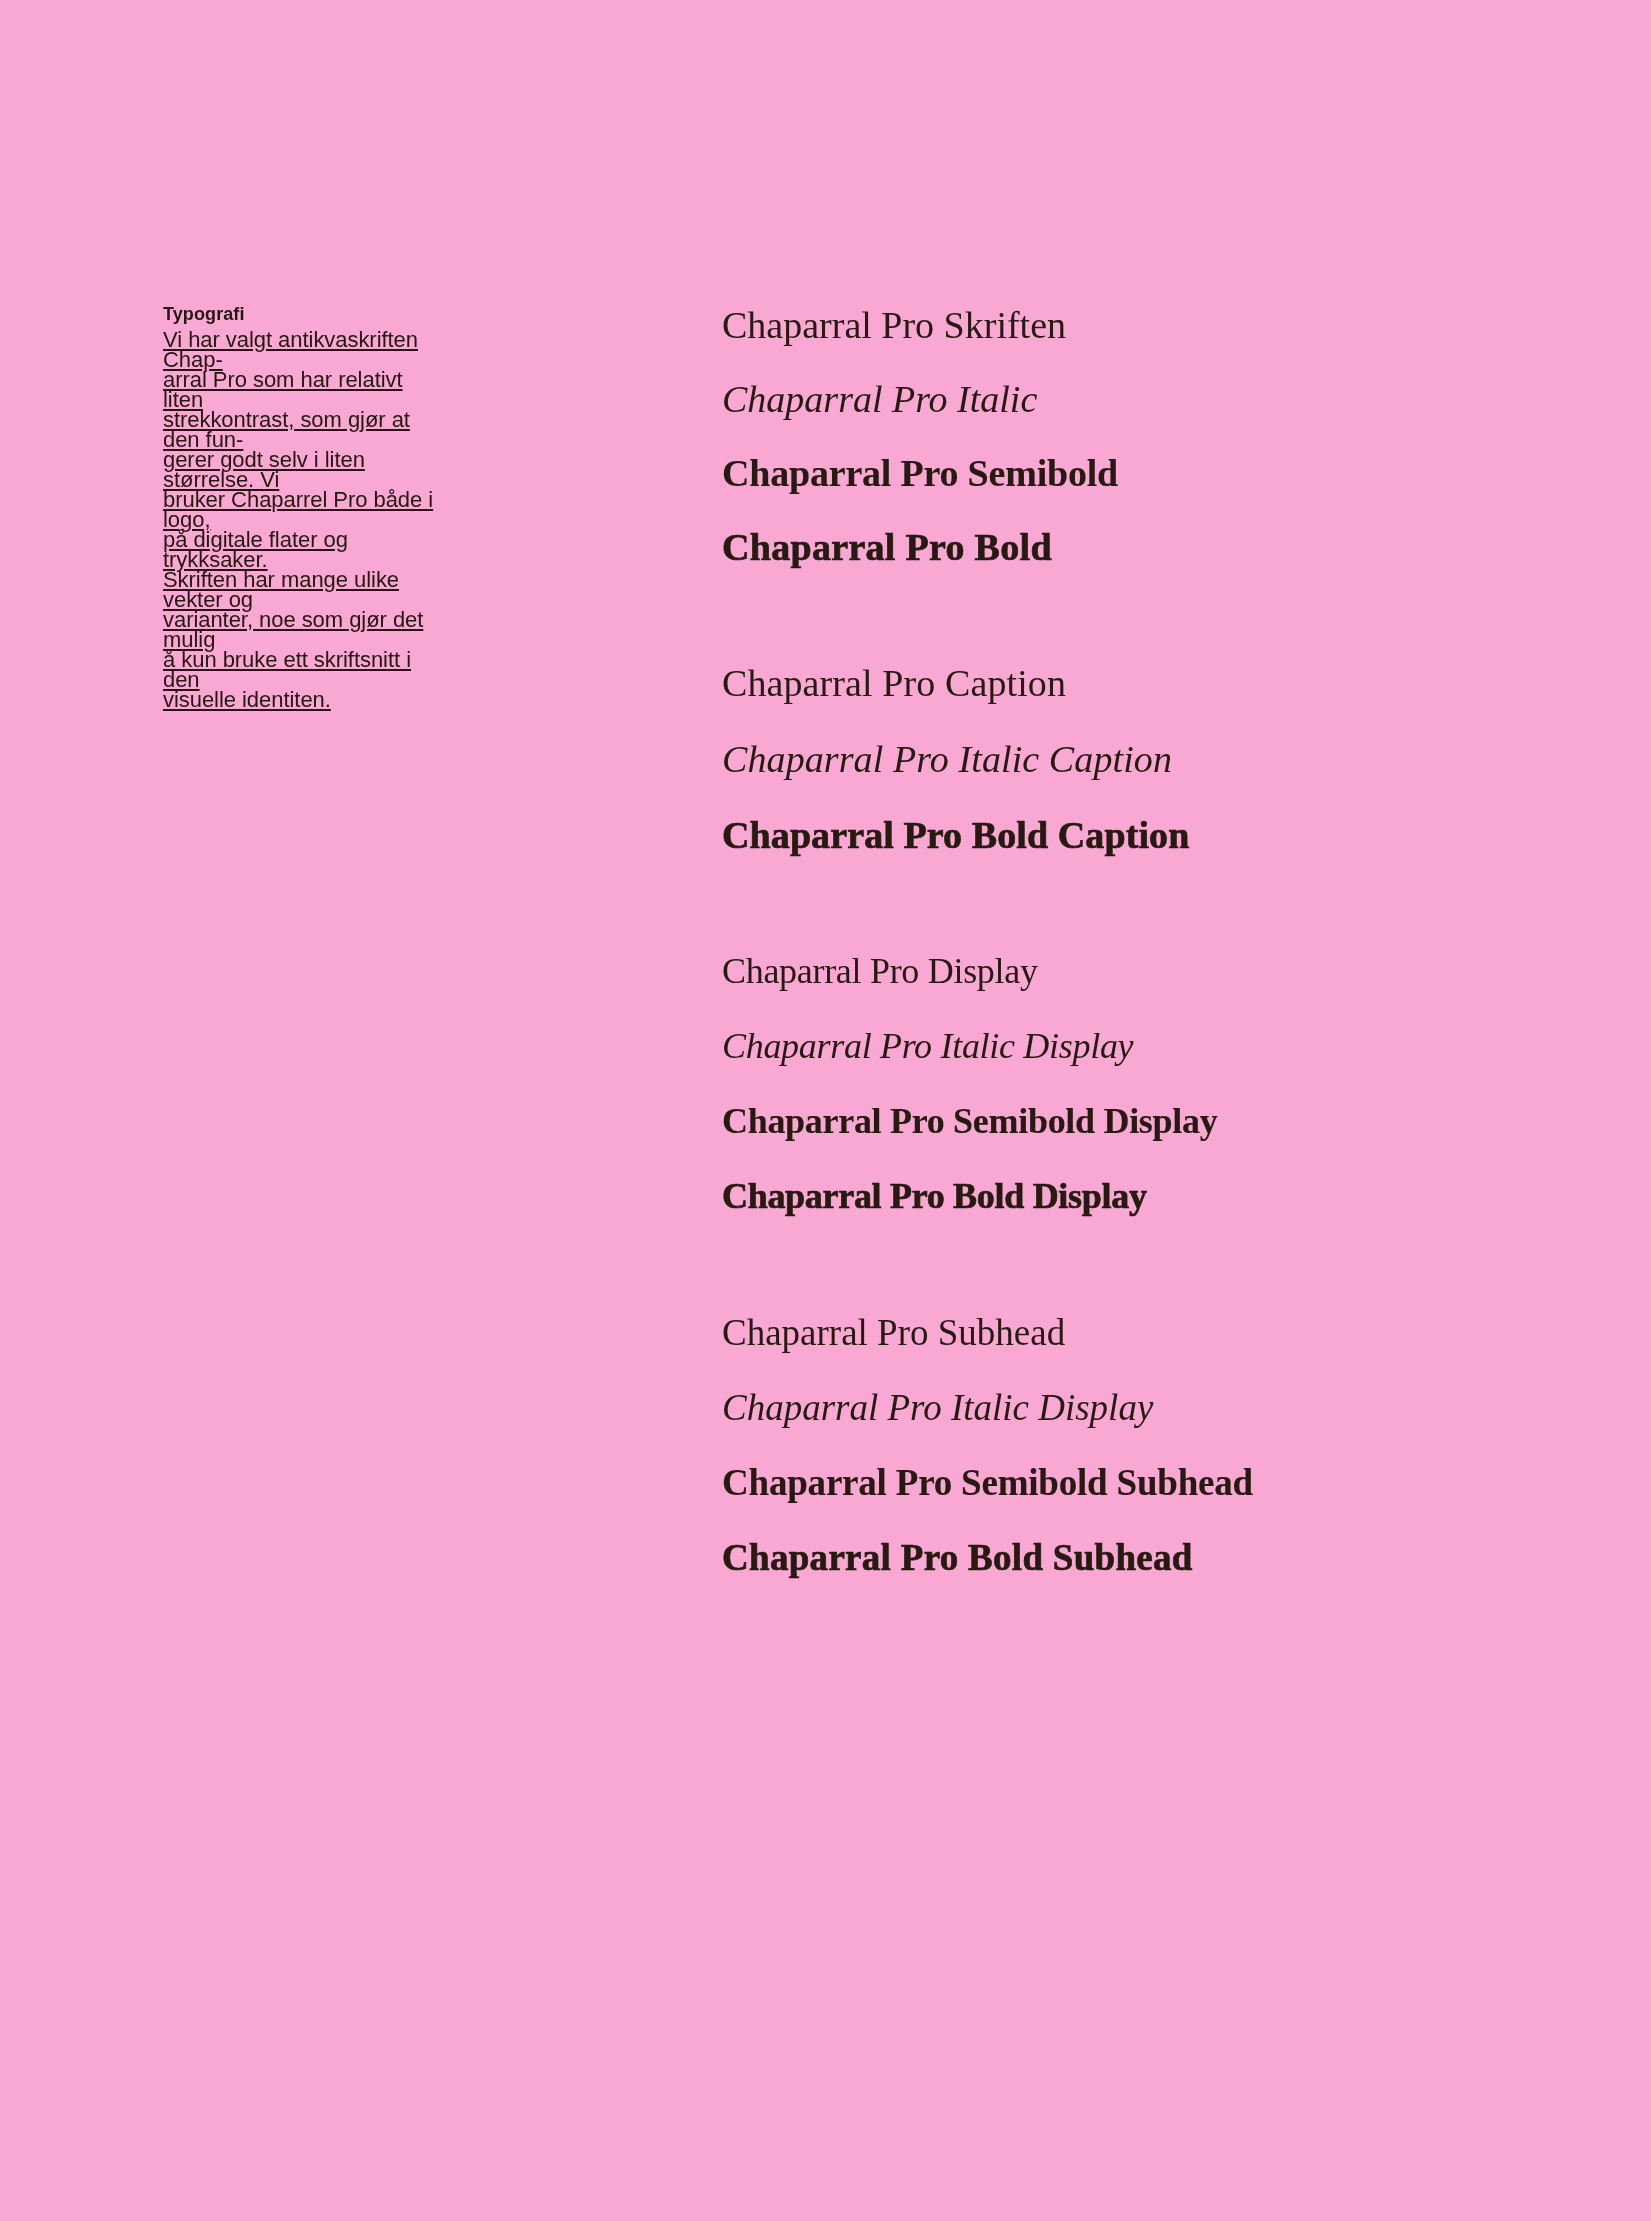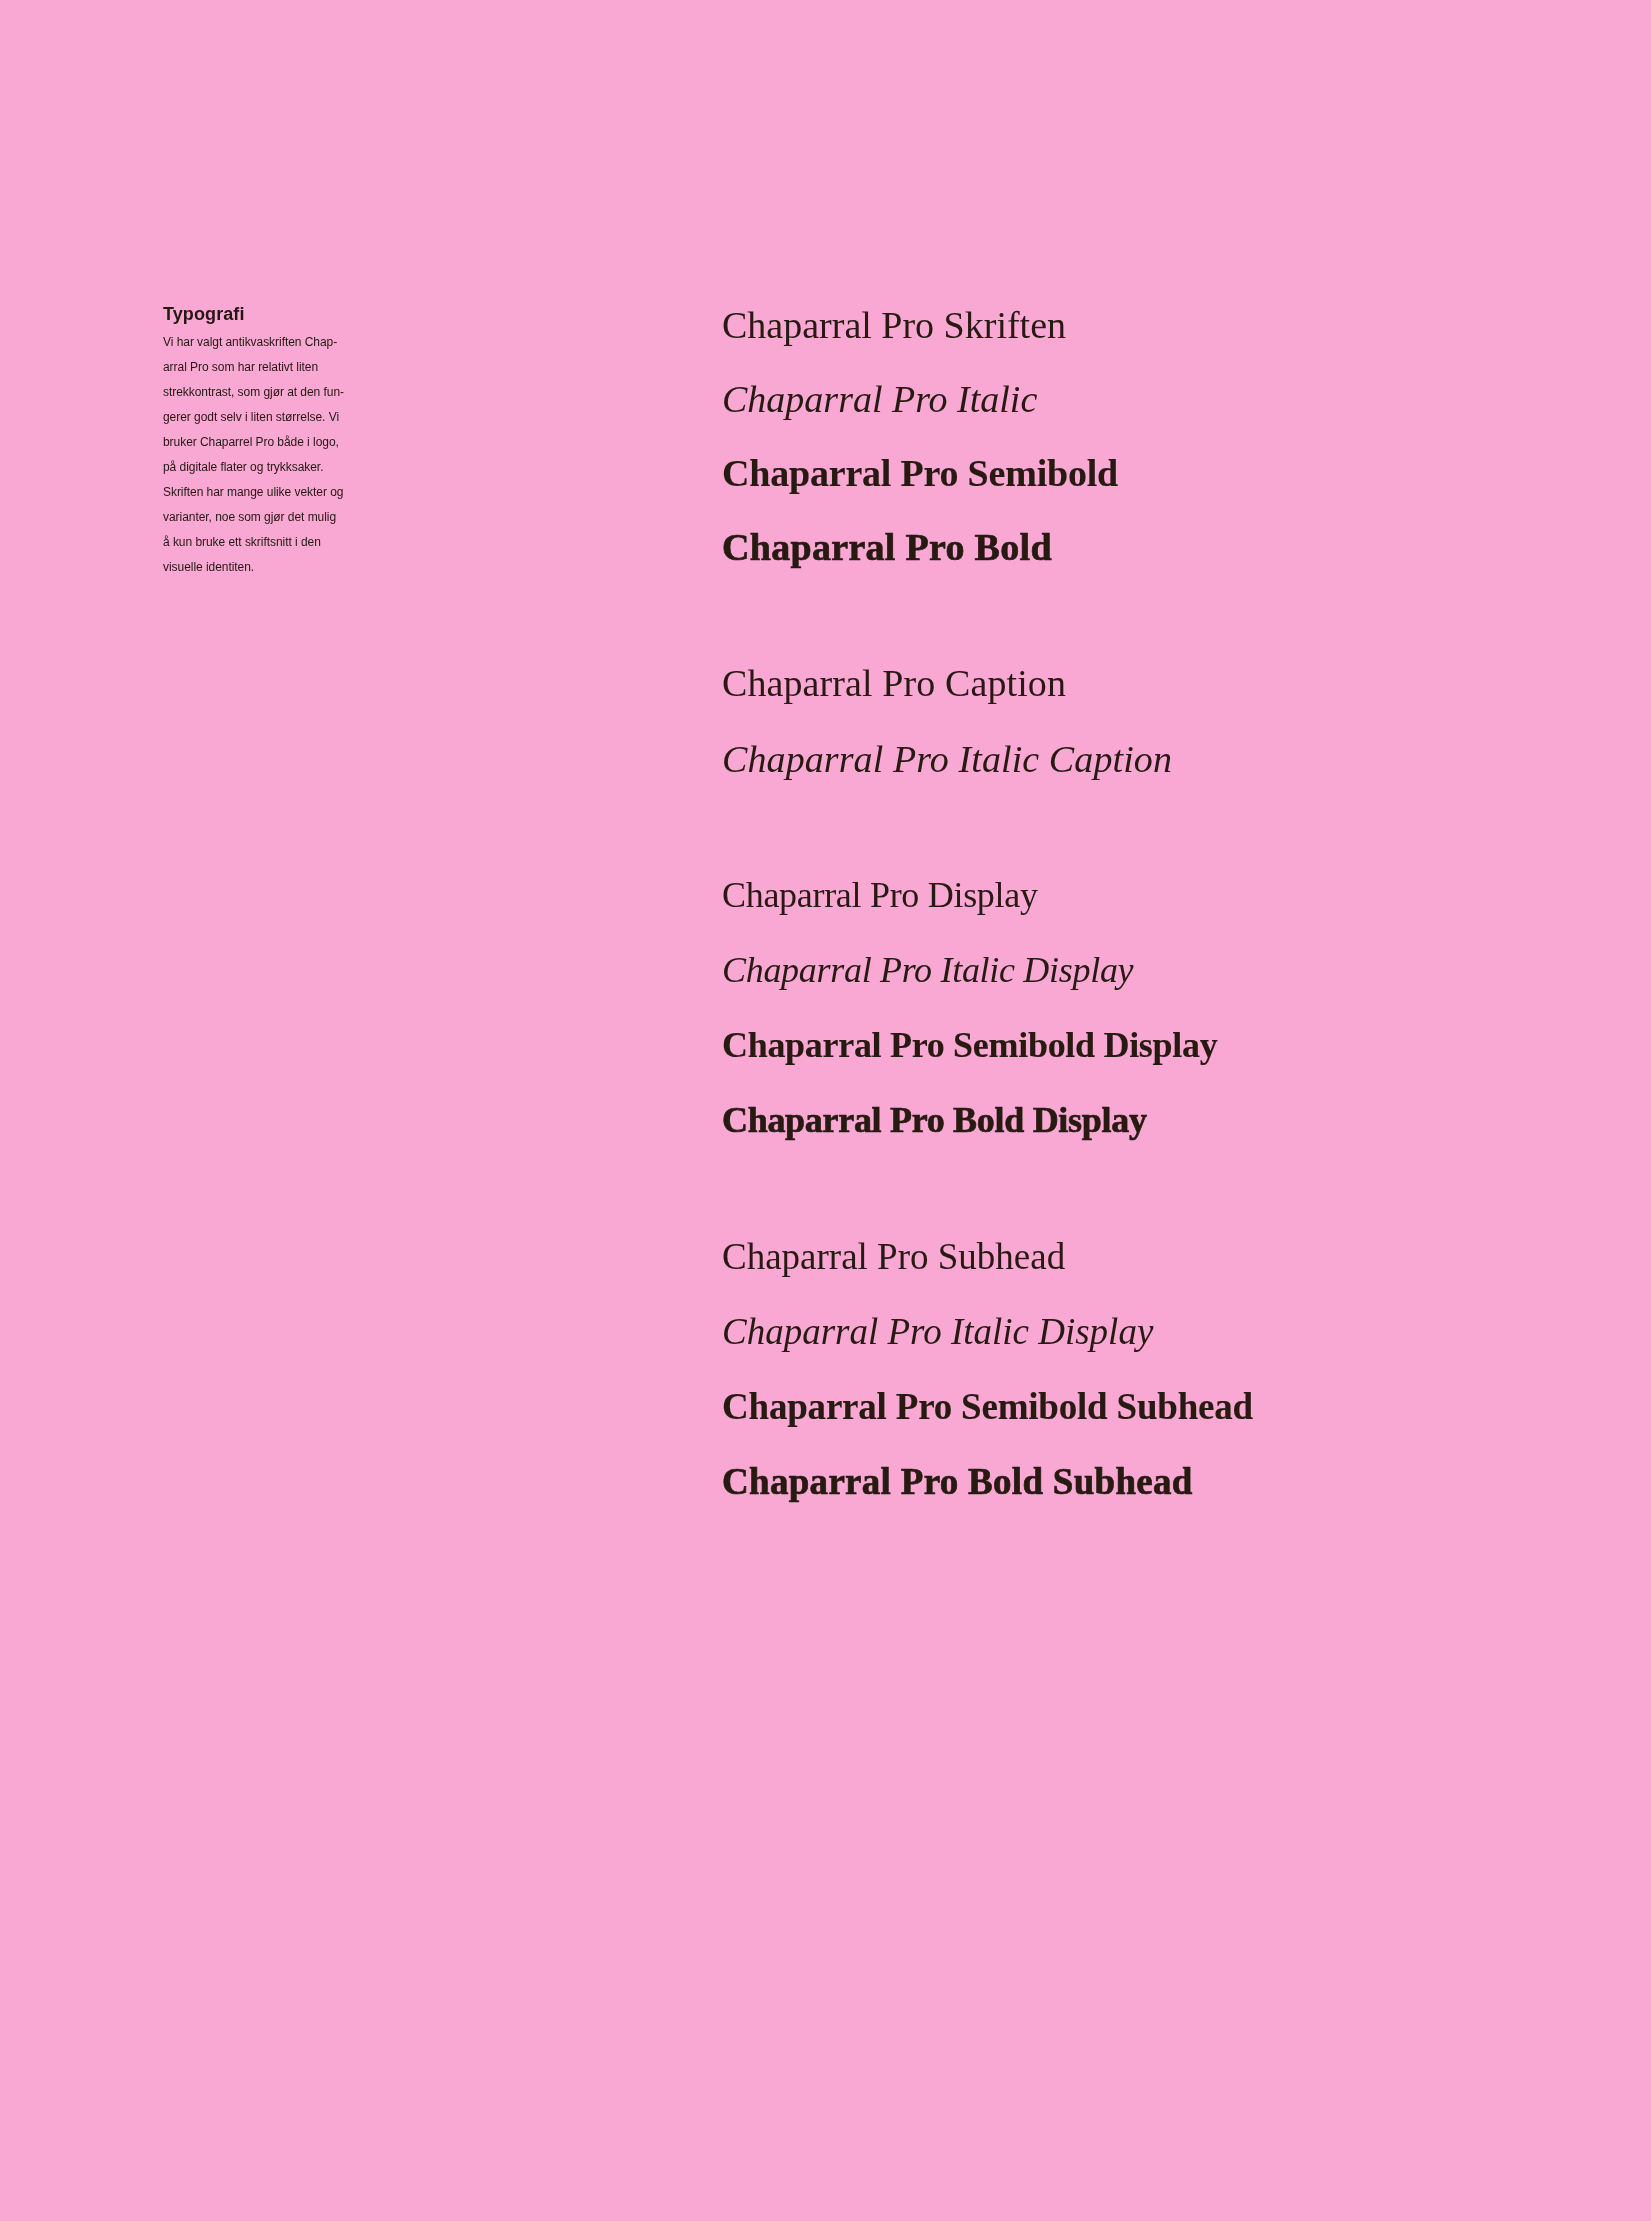--- a/index.html
+++ b/index.html
@@ -34,27 +34,28 @@
     font-family: "Liberation Sans", sans-serif;
     font-size: 18px;
     line-height: 26px;
     color: #241810;
     margin: 0 0 2.9px 0;
     letter-spacing: 0.1px;
   }
 
   .sidebar-body {
     font-family: "Liberation Sans", sans-serif;
-    font-size: 12px;
-    line-height: 25px;
+    font-size: 22px;
+    line-height: 20px;
     color: #241810;
     margin: 0;
     width: 283px;
     white-space: pre-line;
     letter-spacing: -0.05px;
+    text-decoration: underline;
   }
 
   
   .specimen {
     position: absolute;
     left: 722px;
     top: 288px;
     width: 826px;
   }
 
@@ -114,20 +115,21 @@
     <div class="group">
       <p class="line sz-normal w-regular">Chaparral Pro Skriften</p>
       <p class="line sz-normal w-italic">Chaparral Pro Italic</p>
       <p class="line sz-normal w-semibold">Chaparral Pro Semibold</p>
       <p class="line sz-normal w-bold">Chaparral Pro Bold</p>
     </div>
 
     <div class="group caption-shift">
       <p class="line sz-caption w-regular">Chaparral Pro Caption</p>
       <p class="line sz-caption w-italic">Chaparral Pro Italic Caption</p>
+      <p class="line sz-caption w-bold">Chaparral Pro Bold Caption</p>
     </div>
 
     <div class="group display-shift">
       <p class="line sz-display w-regular">Chaparral Pro Display</p>
       <p class="line sz-display w-italic">Chaparral Pro Italic Display</p>
       <p class="line sz-display w-semibold">Chaparral Pro Semibold Display</p>
       <p class="line sz-display w-bold">Chaparral Pro Bold Display</p>
     </div>
 
     <div class="group">

